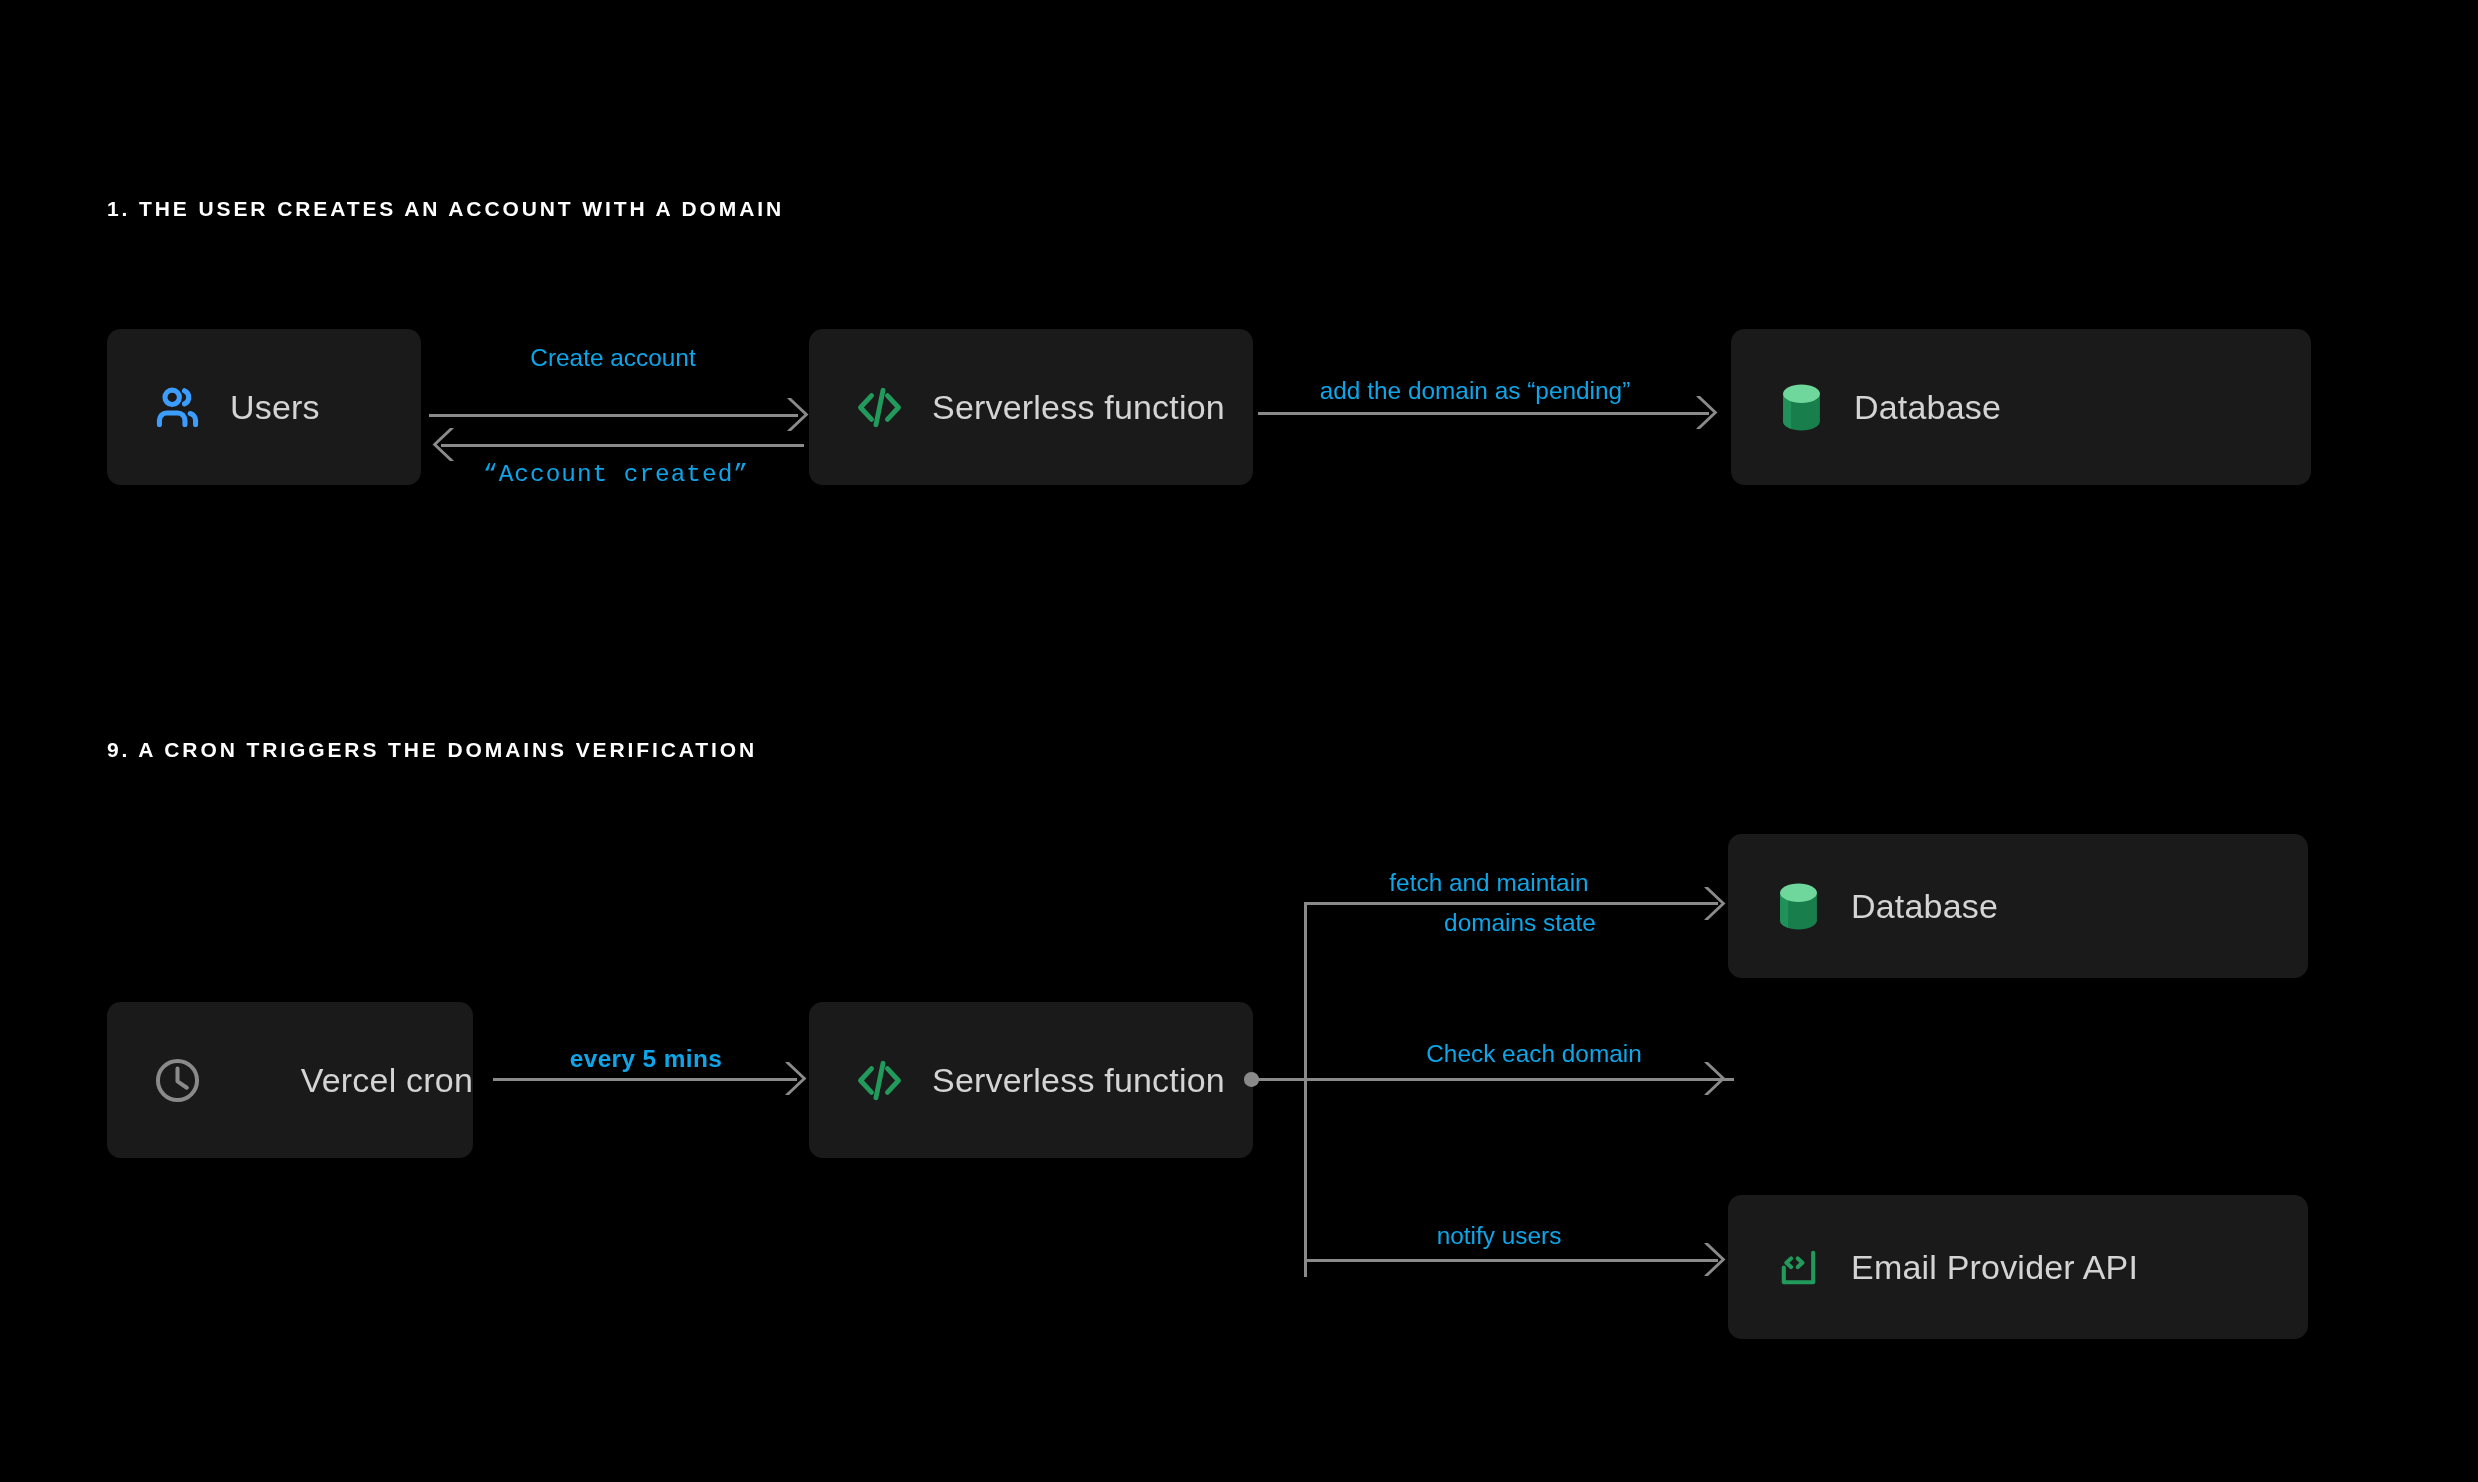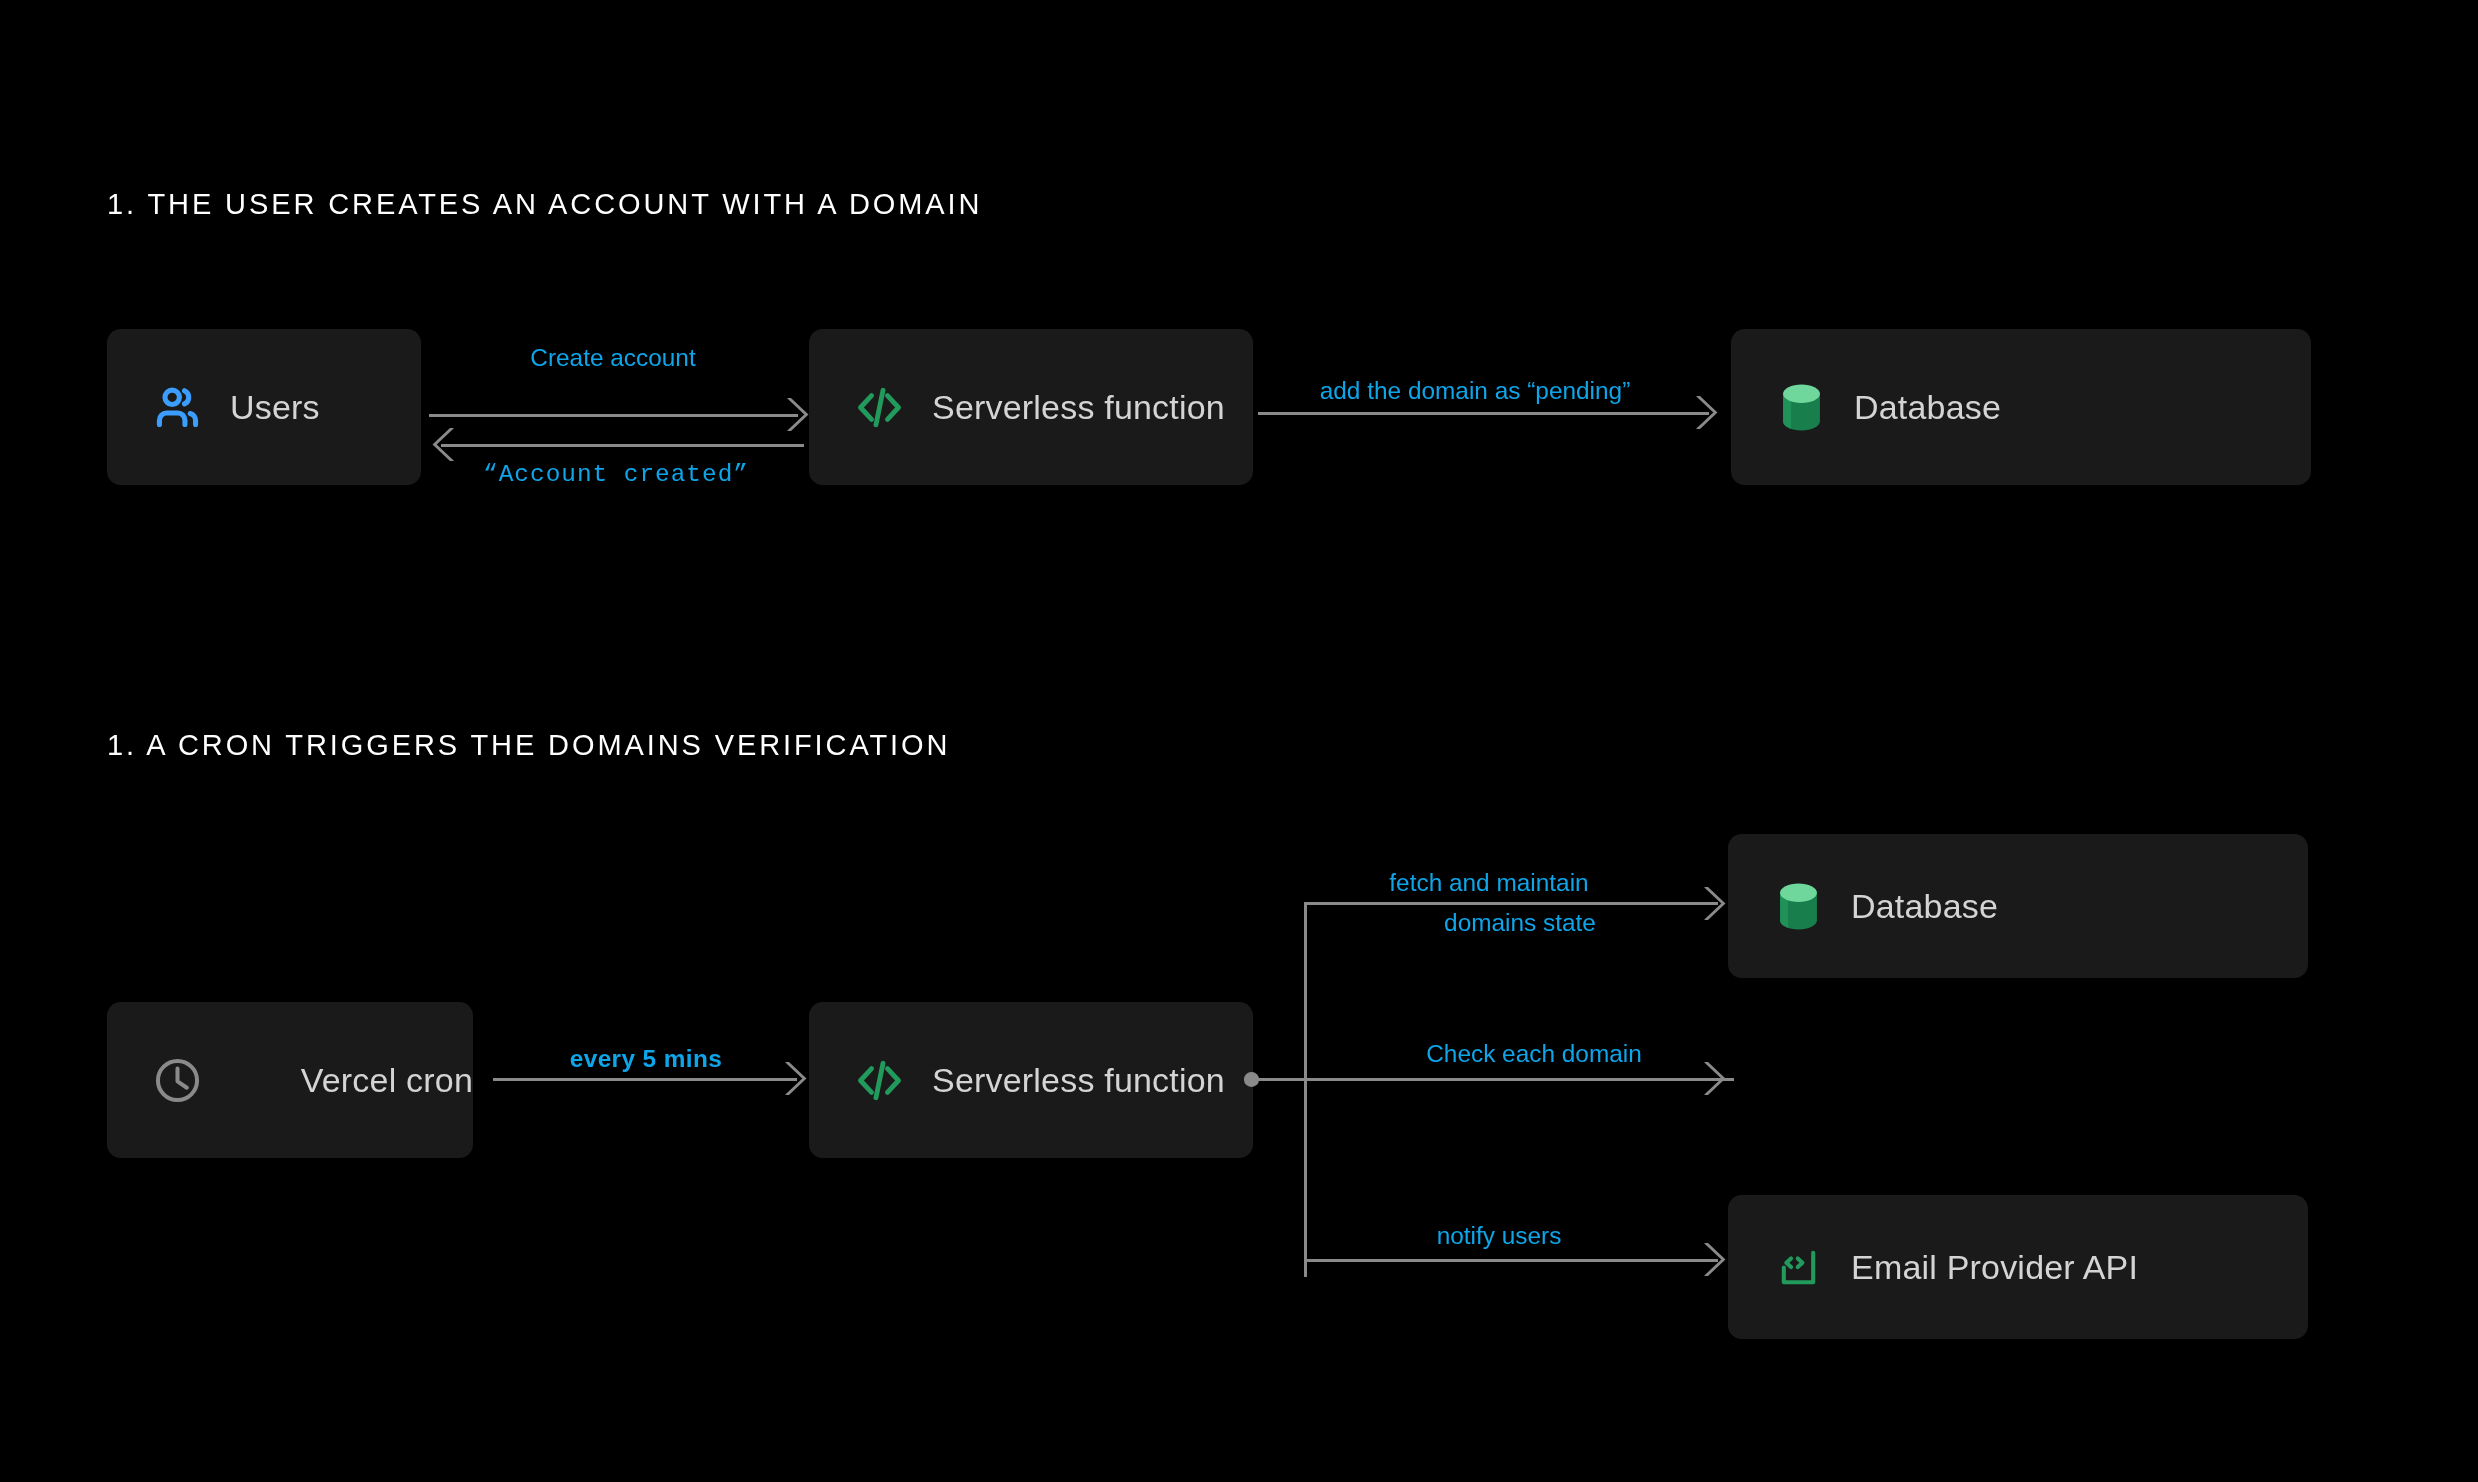--- a/index.html
+++ b/index.html
@@ -18,25 +18,26 @@
     height: 1482px;
     background: #000000;
     overflow: hidden;
   }
 
   
   .section-heading {
     position: absolute;
     color: #ffffff;
     font-family: "Liberation Sans", sans-serif;
-    font-size: 29px;
-    font-weight: normal;
+    font-size: 21px;
+    font-weight: bold;
     letter-spacing: 2.9px;
     white-space: nowrap;
     line-height: 1;
+    margin-top: 8px;
   }
 
   
   .node {
     position: absolute;
     background: #1a1a1a;
     border-radius: 13.7px;
     display: flex;
     align-items: center;
     box-sizing: border-box;
@@ -166,21 +167,21 @@
   <div class="edge-label mono center" style="left:616px; top:460px;">“Account created”</div>
 
   <div class="edge-line" style="left:1258px; top:412px; width:451px;"></div>
   <div class="arrowhead" style="left:1694px; top:396px;">
     <svg width="33" height="33" viewBox="0 0 34 34" fill="none" stroke="#8a8a8a" stroke-width="3" stroke-linecap="round">
       <polyline points="4,0 22,17 4,34"></polyline>
     </svg>
   </div>
   <div class="edge-label center" style="left:1475px; top:376px;">add the domain as “pending”</div>
 
-  <div class="section-heading" style="left:107px; top:731px;">1. A CRON TRIGGERS THE DOMAINS VERIFICATION</div>
+  <div class="section-heading" style="left:107px; top:731px;">9. A CRON TRIGGERS THE DOMAINS VERIFICATION</div>
 
   <div class="node" style="left:107px; top:1002px; width:366px; height:156px;justify-content:space-between;">
     <span class="node-icon">
       <svg width="51" height="51" viewBox="0 0 24 24" fill="none" stroke="#8a8a8a" stroke-width="1.9" stroke-linecap="round" stroke-linejoin="round">
         <circle cx="12" cy="12" r="9.2"></circle>
         <polyline points="12,6.4 12,12.4 16.4,15.4"></polyline>
       </svg>
     </span>
     <span class="node-label">Vercel cron</span>
   </div>

